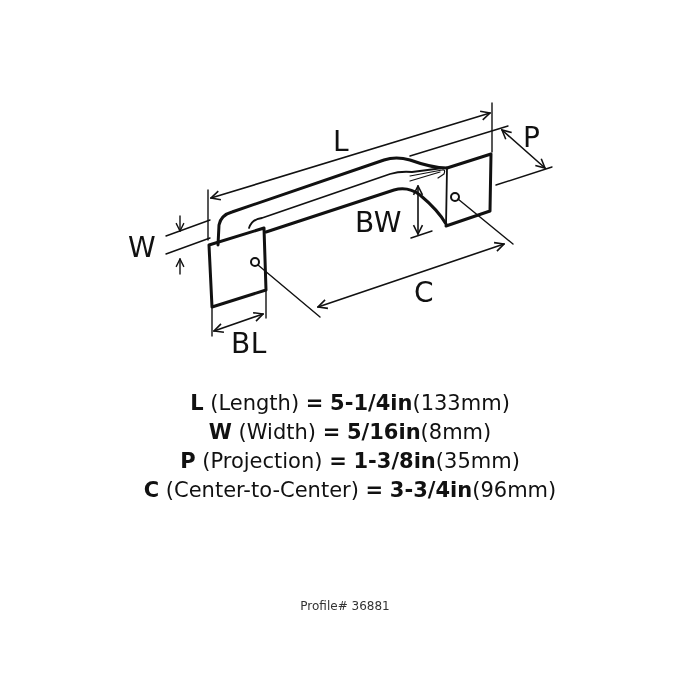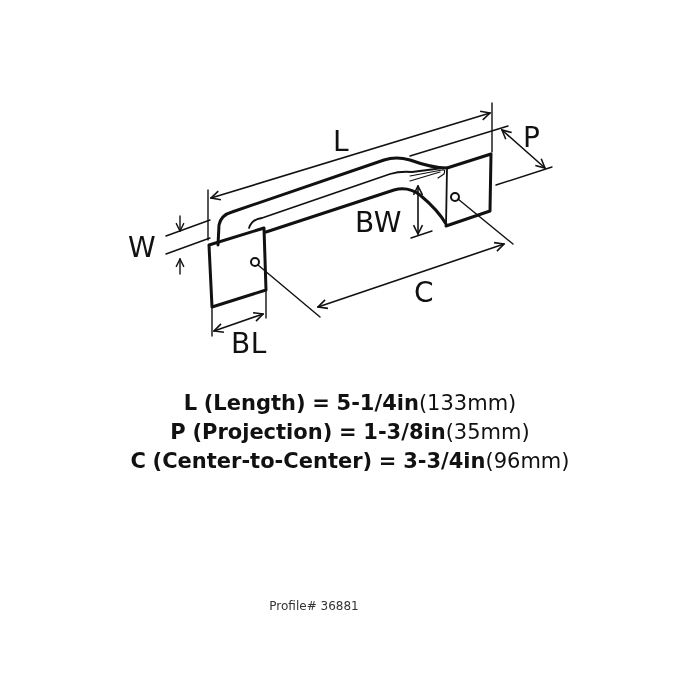--- a/index.html
+++ b/index.html
@@ -2,25 +2,25 @@
 <html><head>
   <meta charset="utf-8">
   <style>
     html, body { margin: 0; padding: 0; background: #ffffff; }
     body { width: 700px; height: 700px; position: relative; overflow: hidden; font-family: "DejaVu Sans", "Liberation Sans", sans-serif; color: #111111; }
     #diagram { position: absolute; left: 0; top: 0; width: 700px; height: 380px; }
     .dim-label { position: absolute; font-size: 28px; font-weight: 500; color: #111; line-height: 1; letter-spacing: 0.5px; }
     .specs { position: absolute; left: 0; top: 389px; width: 700px; text-align: center; }
     .spec-line { font-size: 21px; line-height: 29px; height: 29px; white-space: nowrap; color: #111; }
     .spec-line .code { font-weight: 700; }
-    .spec-line .name { font-weight: 700; text-align: center; }
+    .spec-line .name { font-weight: 400; text-align: center; }
     .spec-line .eq { font-weight: 700; }
     .spec-line .imp { font-weight: 700; text-align: right; }
     .spec-line .met { font-weight: 400; text-align: right; }
-    .profile { position: absolute; left: 0; top: 599px; width: 628px; text-align: center; font-size: 12px; color: #333; }
+    .profile { position: absolute; left: 0; top: 599px; width: 628px; text-align: center; font-size: 12px; color: #333; padding-left: 31px; }
   </style>
 </head>
 <body>
 
 <div id="diagram">
   <svg width="700" height="380" viewBox="0 0 700 380">
     <defs>
       <marker id="ah" viewBox="0 0 10 10" refX="9" refY="5" markerWidth="7" markerHeight="7" orient="auto-start-reverse">
         <path d="M1,1 L9,5 L1,9" fill="none" stroke="#111" stroke-width="1.4"></path>
       </marker>
@@ -78,20 +78,26 @@
 </div>
 
 <div class="specs">
   <div class="spec-line">
     <span class="code">L</span>
     <span class="name">(Length)</span>
     <span class="eq">=</span>
     <span class="imp">5-1/4in</span><span class="met">(133mm)</span>
   </div>
   <div class="spec-line">
+    <span class="code">W</span>
+    <span class="name">(Width)</span>
+    <span class="eq">=</span>
+    <span class="imp">5/16in</span><span class="met">(8mm)</span>
+  </div>
+  <div class="spec-line">
     <span class="code">P</span>
     <span class="name">(Projection)</span>
     <span class="eq">=</span>
     <span class="imp">1-3/8in</span><span class="met">(35mm)</span>
   </div>
   <div class="spec-line">
     <span class="code">C</span>
     <span class="name">(Center-to-Center)</span>
     <span class="eq">=</span>
     <span class="imp">3-3/4in</span><span class="met">(96mm)</span>

